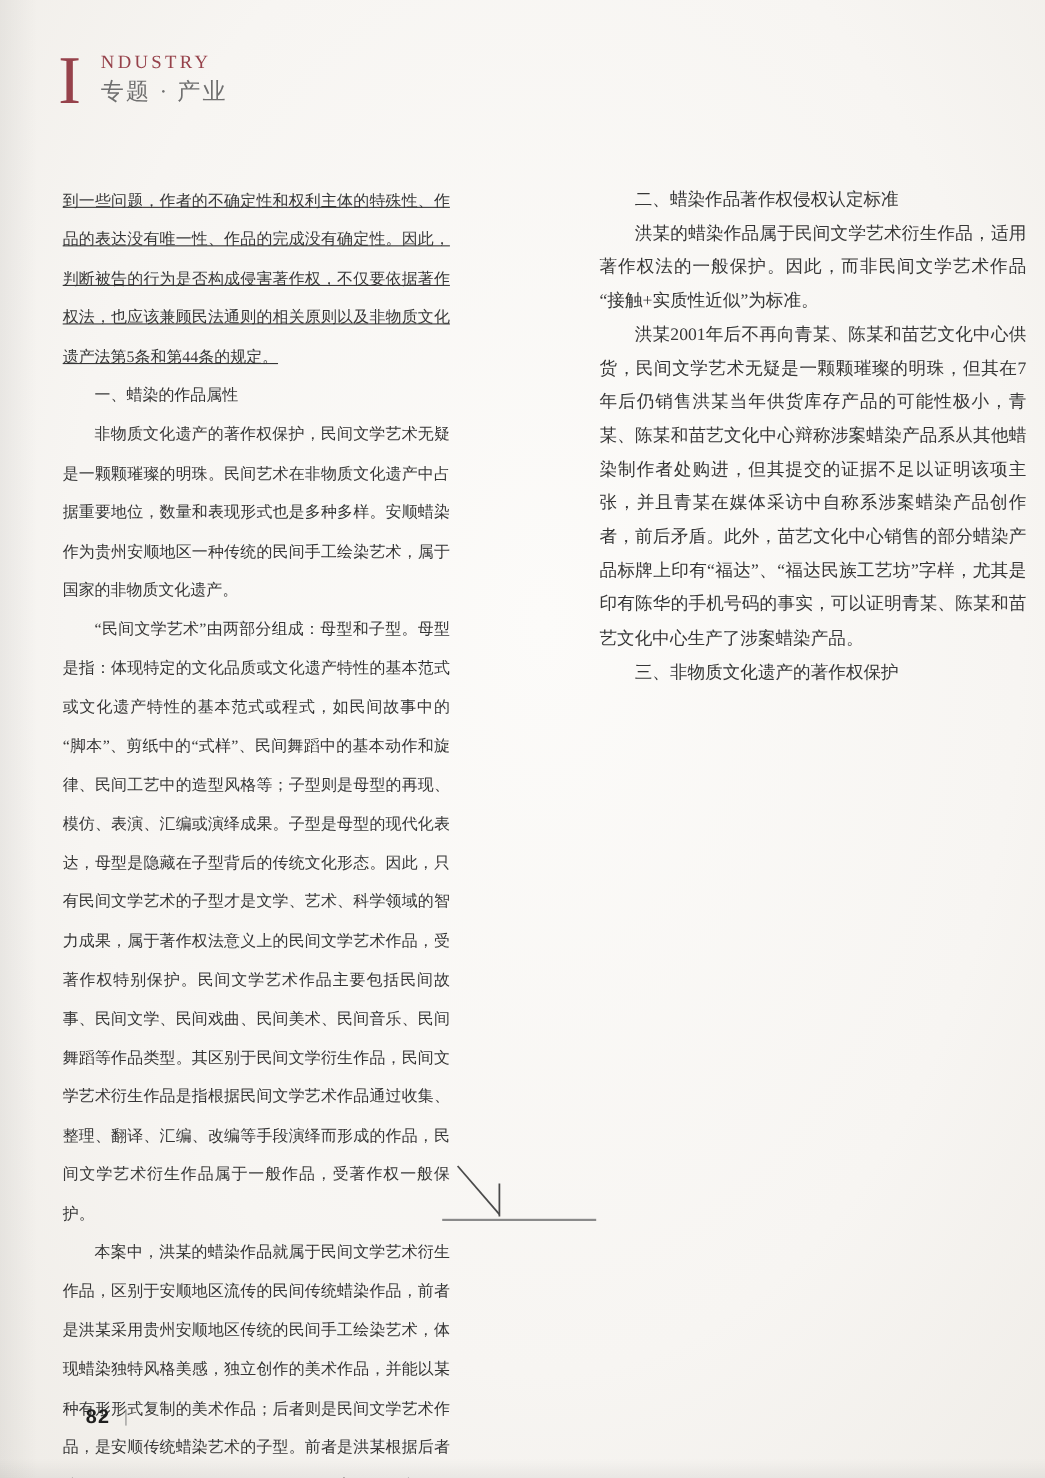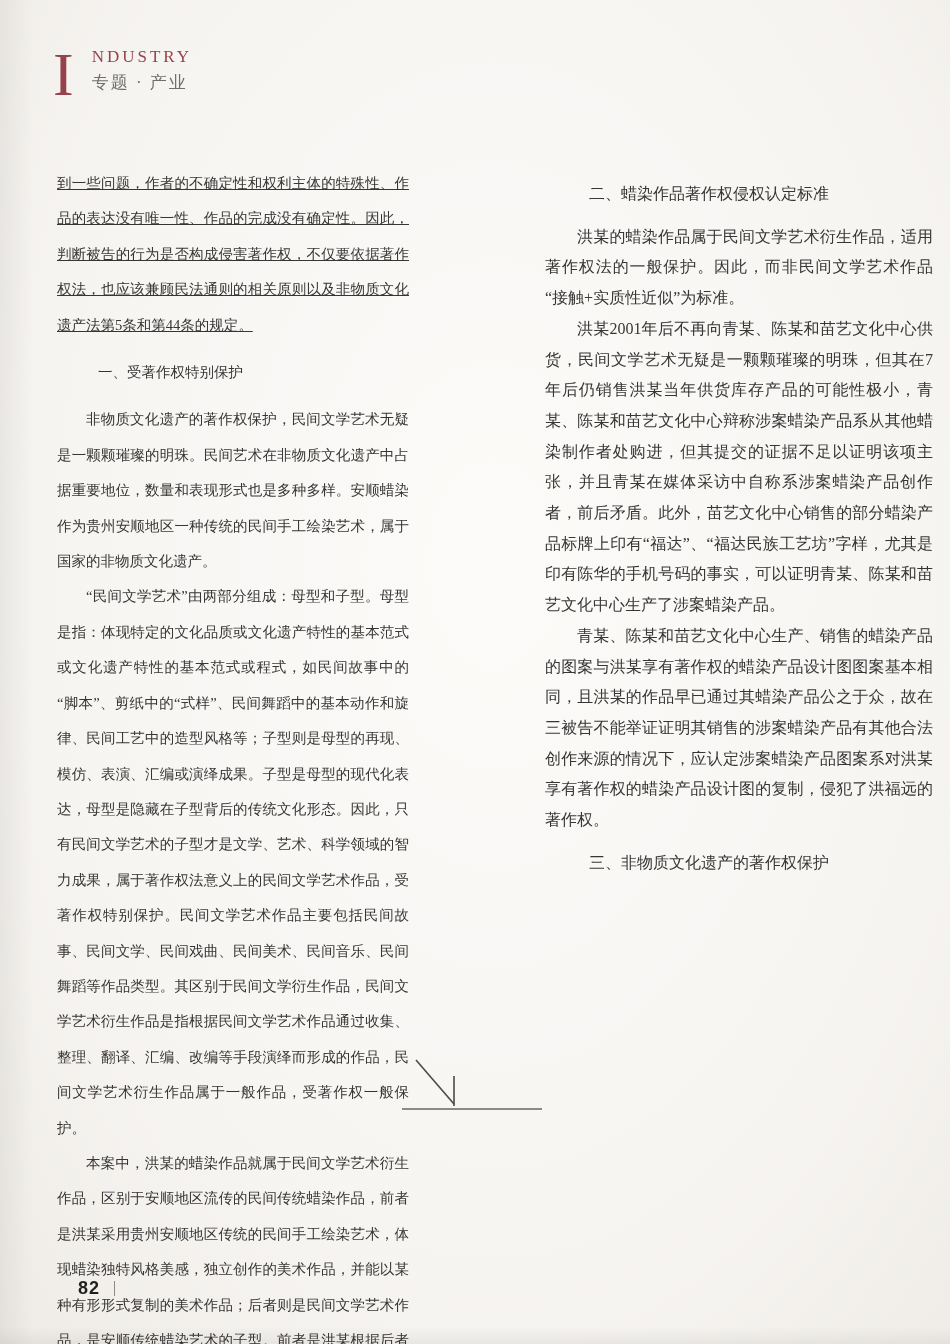--- a/index.html
+++ b/index.html
@@ -36,21 +36,21 @@
     font-weight:400;
     letter-spacing:0;
   }
   .header .titles{margin-left:18px;padding-top:2px;}
   .header .title-rest{
     font-size:17px;line-height:18px;
     color:#96424b;
     letter-spacing:3px;
   }
   .header .subtitle{
-    font-size:17px;line-height:20px;
+    font-size:21px;line-height:20px;
     margin-top:7px;
     color:#6f6f6f;
     letter-spacing:2px;
   }
 
   
   .col{
     position:absolute;
     color:#363636;
     text-align:justify;
@@ -60,21 +60,21 @@
   .col-left{
     left:57px;top:166px;width:352px;
     font-size:14.5px;line-height:35.4px;
   }
   .col-right{
     left:545px;top:167px;width:388px;
     font-size:16px;line-height:30.7px;
   }
   .col p{margin:0;text-indent:2em;}
   .col p.no-indent{text-indent:0;text-decoration:underline;}
-  .col .sec-heading{margin:12px;text-indent:2em;}
+  .col .sec-heading{margin:0;text-indent:2em;}
 
   
   .pull-quote{
     position:absolute;left:402px;top:1056px;width:140px;
   }
   .pq-arrow{display:block;width:136px;height:52px;}
   .pq-rule{
     border:none;border-top:2px solid #8a8a8a;
     margin:0 0 9px 0;
   }
@@ -109,31 +109,30 @@
   <div class="header">
     <span class="initial">I</span>
     <span class="titles">
       <span class="title-rest" style="display:block">NDUSTRY</span>
       <span class="subtitle" style="display:block">专题 · 产业</span>
     </span>
   </div>
 
   <div class="col col-left">
     <p class="no-indent">到一些问题，作者的不确定性和权利主体的特殊性、作品的表达没有唯一性、作品的完成没有确定性。因此，判断被告的行为是否构成侵害著作权，不仅要依据著作权法，也应该兼顾民法通则的相关原则以及非物质文化遗产法第5条和第44条的规定。</p>
-    <p class="sec-heading">一、受著作权特别保护</p>
+    <p class="sec-heading">一、蜡染的作品属性</p>
     <p>非物质文化遗产的著作权保护，民间文学艺术无疑是一颗颗璀璨的明珠。民间艺术在非物质文化遗产中占据重要地位，数量和表现形式也是多种多样。安顺蜡染作为贵州安顺地区一种传统的民间手工绘染艺术，属于国家的非物质文化遗产。</p>
     <p>“民间文学艺术”由两部分组成：母型和子型。母型是指：体现特定的文化品质或文化遗产特性的基本范式或文化遗产特性的基本范式或程式，如民间故事中的“脚本”、剪纸中的“式样”、民间舞蹈中的基本动作和旋律、民间工艺中的造型风格等；子型则是母型的再现、模仿、表演、汇编或演绎成果。子型是母型的现代化表达，母型是隐藏在子型背后的传统文化形态。因此，只有民间文学艺术的子型才是文学、艺术、科学领域的智力成果，属于著作权法意义上的民间文学艺术作品，受著作权特别保护。民间文学艺术作品主要包括民间故事、民间文学、民间戏曲、民间美术、民间音乐、民间舞蹈等作品类型。其区别于民间文学衍生作品，民间文学艺术衍生作品是指根据民间文学艺术作品通过收集、整理、翻译、汇编、改编等手段演绎而形成的作品，民间文学艺术衍生作品属于一般作品，受著作权一般保护。</p>
     <p>本案中，洪某的蜡染作品就属于民间文学艺术衍生作品，区别于安顺地区流传的民间传统蜡染作品，前者是洪某采用贵州安顺地区传统的民间手工绘染艺术，体现蜡染独特风格美感，独立创作的美术作品，并能以某种有形形式复制的美术作品；后者则是民间文学艺术作品，是安顺传统蜡染艺术的子型。前者是洪某根据后者演绎而成，在线条运用、色彩搭配、图案分布等方面具有独创性；后者是前者创作的基石，洪某在13副蜡染作品创作过程中离不开对安顺传统蜡染的借鉴和参考。</p>
   </div>
 
   <div class="col col-right">
     <p class="sec-heading">二、蜡染作品著作权侵权认定标准</p>
     <p>洪某的蜡染作品属于民间文学艺术衍生作品，适用著作权法的一般保护。因此，而非民间文学艺术作品“接触+实质性近似”为标准。</p>
     <p>洪某2001年后不再向青某、陈某和苗艺文化中心供货，民间文学艺术无疑是一颗颗璀璨的明珠，但其在7年后仍销售洪某当年供货库存产品的可能性极小，青某、陈某和苗艺文化中心辩称涉案蜡染产品系从其他蜡染制作者处购进，但其提交的证据不足以证明该项主张，并且青某在媒体采访中自称系涉案蜡染产品创作者，前后矛盾。此外，苗艺文化中心销售的部分蜡染产品标牌上印有“福达”、“福达民族工艺坊”字样，尤其是印有陈华的手机号码的事实，可以证明青某、陈某和苗艺文化中心生产了涉案蜡染产品。</p>
-    <p>青某、陈某和苗艺文化中心生产、销售的蜡染产品的图案与洪某享有著作权的蜡染产品设计图图案基本相同，且洪某的作品早已通过其蜡染产品公之于众，故在三被告不能举证证明其销售的涉案蜡染产品有其他合法创作来源的情况下，应认定涉案蜡染产品图案系对洪某享有著作权的蜡染产品设计图的复制，侵犯了洪福远的著作权。</p>
     <p class="sec-heading">三、非物质文化遗产的著作权保护</p>
   </div>
 
   <div class="pull-quote">
     <svg class="pq-arrow" viewBox="0 0 136 52" xmlns="http://www.w3.org/2000/svg">
       <line x1="14" y1="4" x2="52" y2="48" stroke="#4a4a4a" stroke-width="1.6"></line>
       <line x1="52" y1="20" x2="52" y2="50" stroke="#4a4a4a" stroke-width="1.6"></line>
     </svg>
     <hr class="pq-rule">
   </div>

